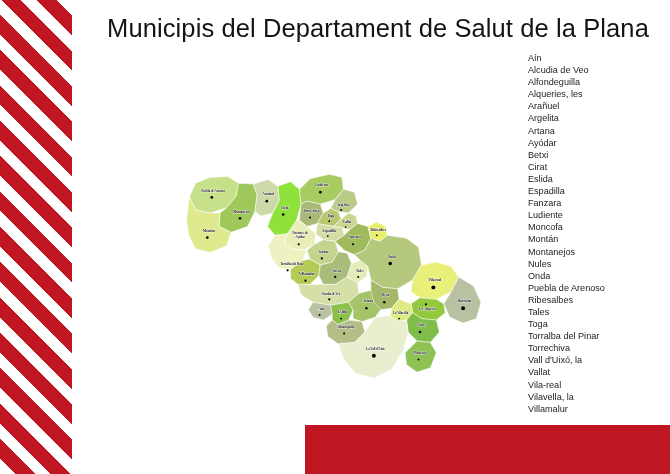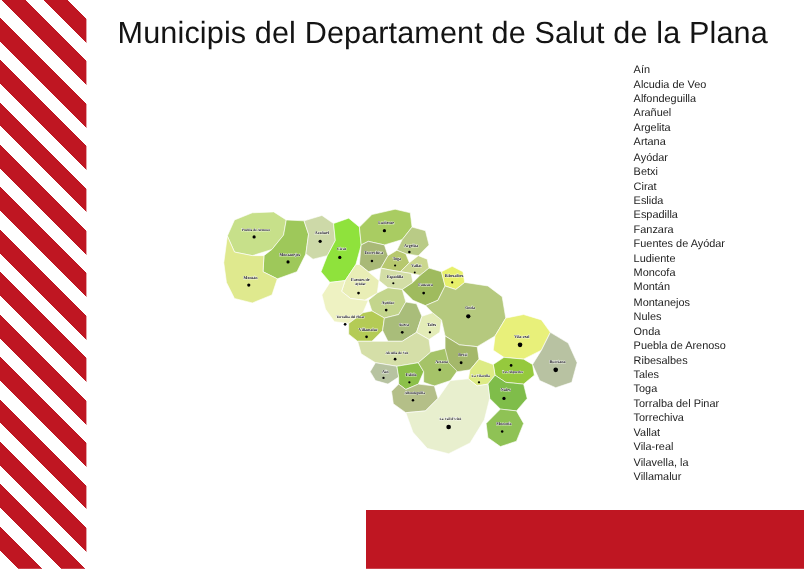--- a/index.html
+++ b/index.html
@@ -22,20 +22,21 @@
         #bf1622 11px, #bf1622 25px
       );
   }
 
   
   #title {
     position:absolute; left:98px; top:14px; width:560px;
     font-size:25.5px; font-weight:400; color:#141414;
     letter-spacing:0.1px; white-space:nowrap;
     font-family:"Liberation Sans", sans-serif;
+    text-align:center;
   }
 
   
   #muni-list {
     position:absolute; left:528px; top:52px; width:138px;
   }
   #muni-list .mitem {
     font-size:9.1px; line-height:12.1px; color:#232323;
     white-space:nowrap; font-family:"Liberation Sans", sans-serif;
   }
@@ -64,42 +65,43 @@
 <div id="stage">
 
   <div id="stripes"></div>
 
   <div id="title">Municipis del Departament de Salut de la Plana</div>
 
   <div id="muni-list">
       <div class="mitem">Aín</div>
       <div class="mitem">Alcudia de Veo</div>
       <div class="mitem">Alfondeguilla</div>
+      <div class="mitem">Alqueries, les</div>
       <div class="mitem">Arañuel</div>
       <div class="mitem">Argelita</div>
       <div class="mitem">Artana</div>
       <div class="mitem">Ayódar</div>
       <div class="mitem">Betxi</div>
       <div class="mitem">Cirat</div>
       <div class="mitem">Eslida</div>
       <div class="mitem">Espadilla</div>
       <div class="mitem">Fanzara</div>
-      <div class="mitem">Fuentes de Ayódar</div>
       <div class="mitem">Ludiente</div>
       <div class="mitem">Moncofa</div>
       <div class="mitem">Montán</div>
       <div class="mitem">Montanejos</div>
       <div class="mitem">Nules</div>
       <div class="mitem">Onda</div>
       <div class="mitem">Puebla de Arenoso</div>
       <div class="mitem">Ribesalbes</div>
       <div class="mitem">Tales</div>
       <div class="mitem">Toga</div>
       <div class="mitem">Torralba del Pinar</div>
       <div class="mitem">Torrechiva</div>
+      <div class="mitem">Vall d'Uixó, la</div>
       <div class="mitem">Vallat</div>
       <div class="mitem">Vila-real</div>
       <div class="mitem">Vilavella, la</div>
       <div class="mitem">Villamalur</div>
     </div>
 
   <div id="map-wrap">
     <svg id="map-svg" viewBox="0 0 500 390">
       <g id="map-regions">
           <path d="M100,130 L108,112 L128,104 L152,103 L166,112 L163,129 L150,145 L128,152 L108,148 Z" fill="#c7e08a" stroke="#ffffff" stroke-width="0.7"></path>

